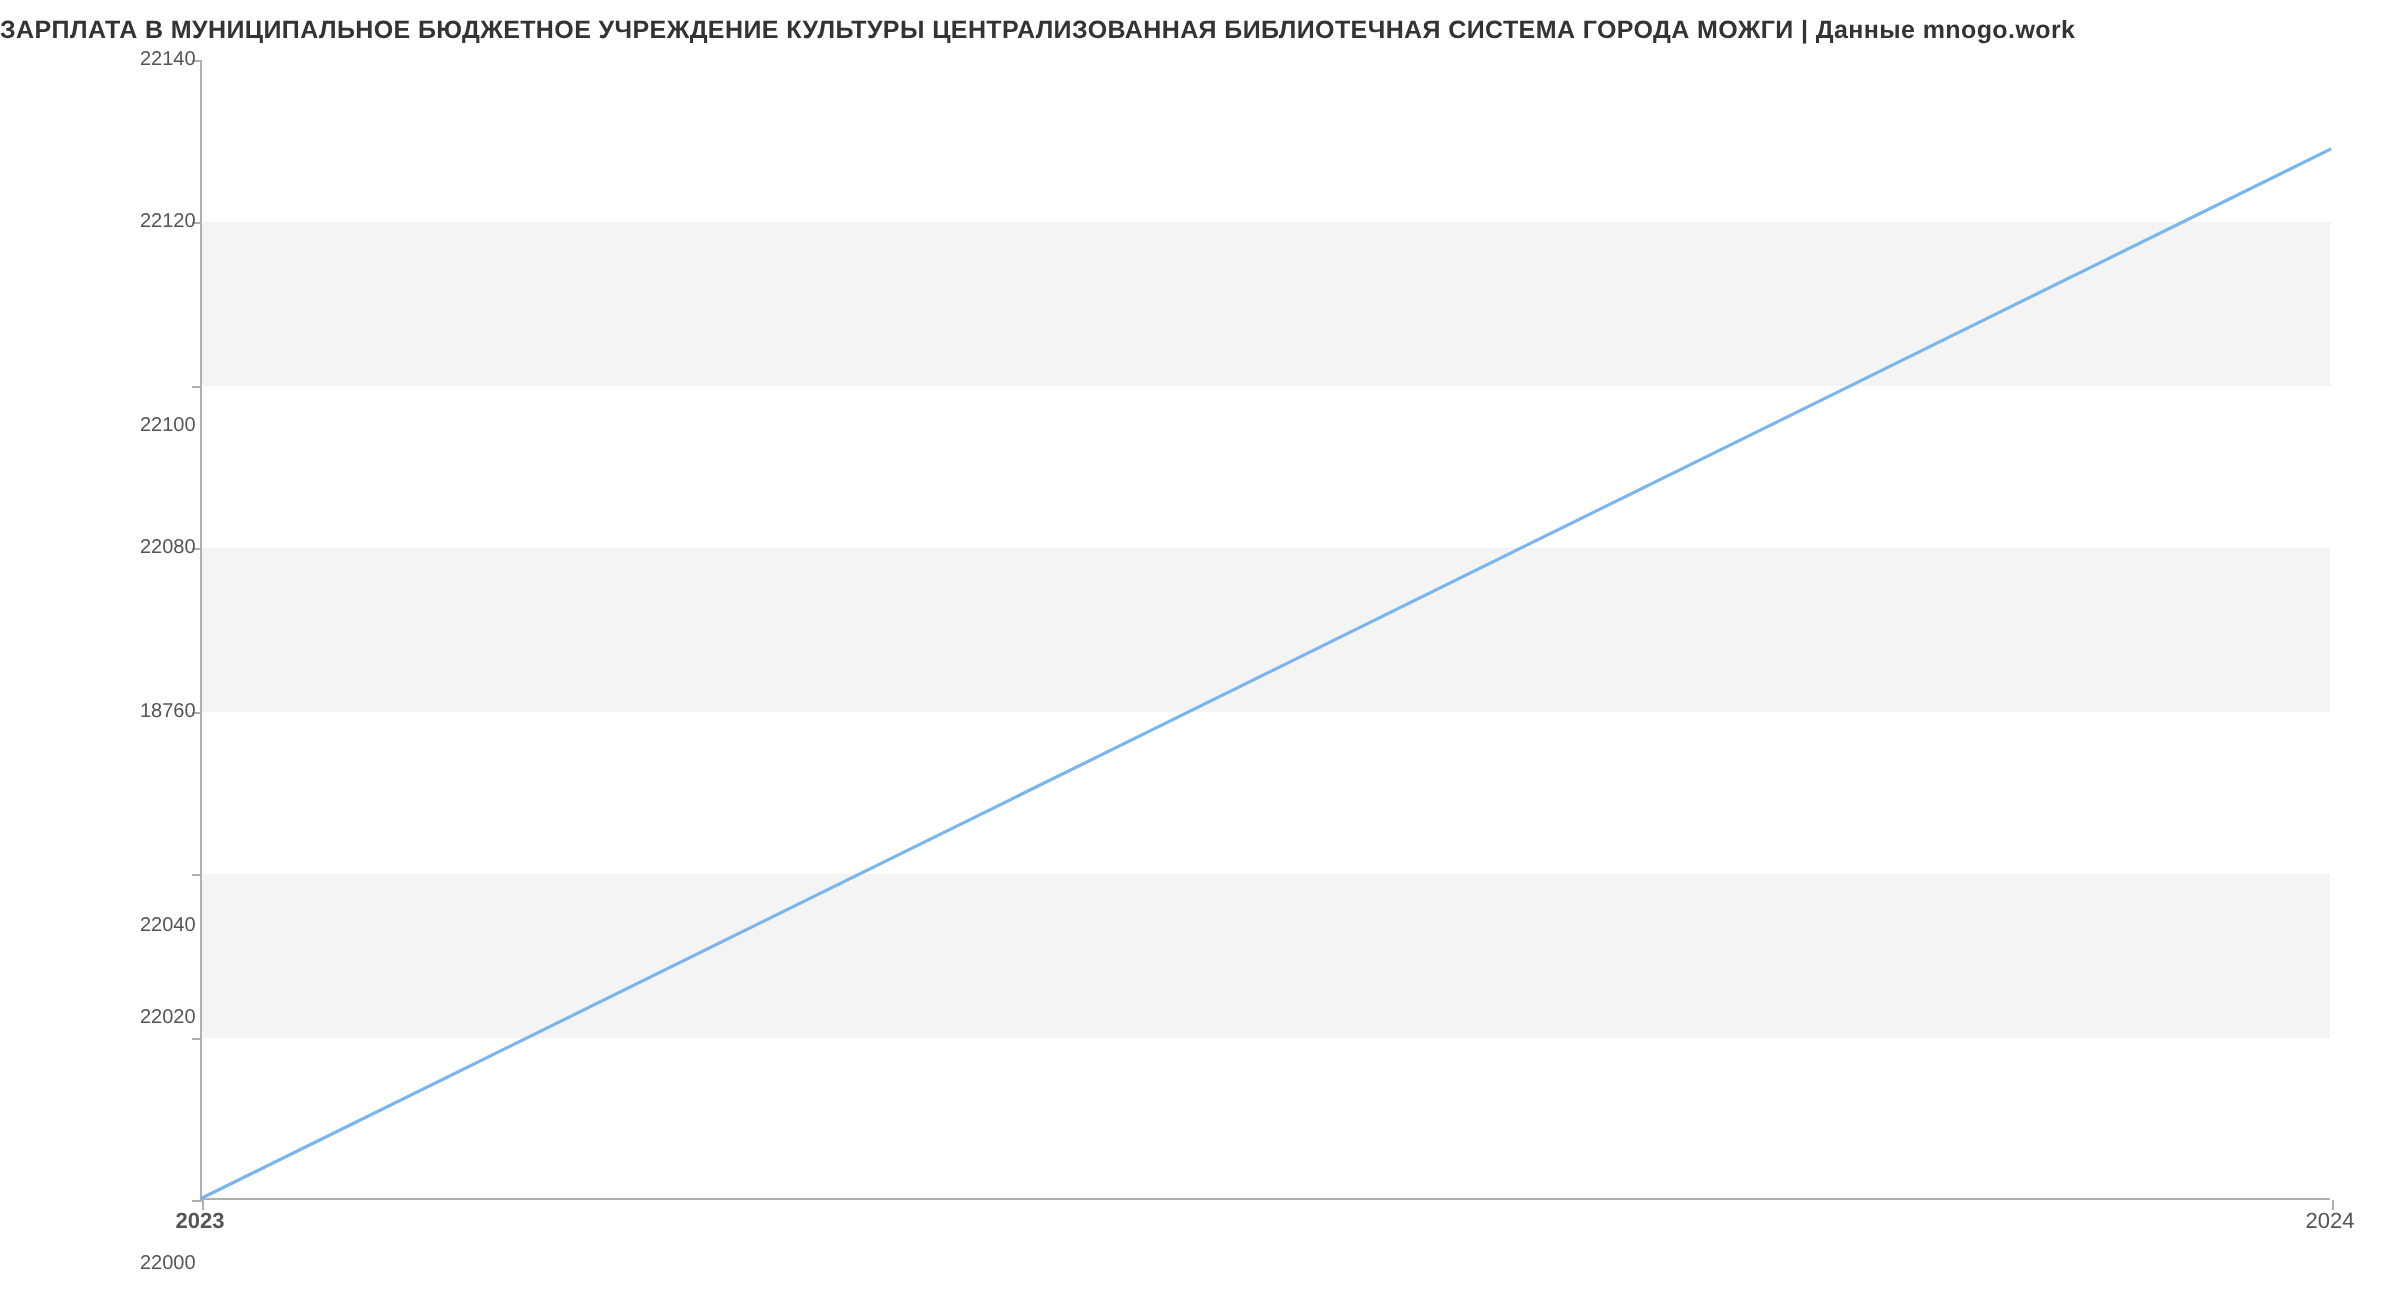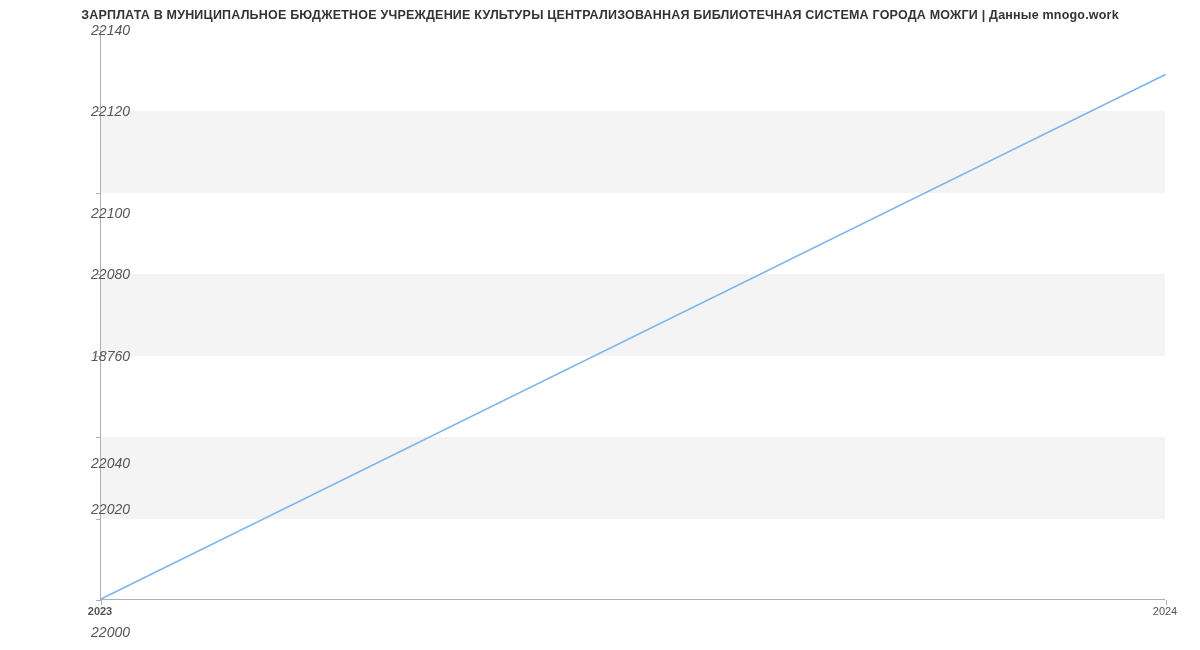--- a/index.html
+++ b/index.html
@@ -8,21 +8,20 @@
     height: 650px;
     background: #ffffff;
     font-family: Verdana, Geneva, sans-serif;
     position: relative;
   }
   .chart-title {
     position: absolute;
     top: 8px;
     left: 0;
     width: 100%;
-    text-align: center;
     font-size: 12.5px;
     font-weight: bold;
     color: #333333;
     letter-spacing: 0.2px;
   }
   .plot-area {
     position: absolute;
     left: 100px;
     top: 30px;
     width: 1065px;
@@ -33,25 +32,24 @@
   .band {
     position: absolute;
     left: 0;
     width: 100%;
     background: #f4f4f4;
   }
   .y-tick {
     position: absolute;
     right: 1070px;
     width: 60px;
-    text-align: right;
-    font-size: 14px;
+    text-align: left;
+    font-size: 10px;
     color: #555555;
     transform: translateY(-50%);
-    font-style: italic;
   }
   .y-tick-mark {
     position: absolute;
     left: -5px;
     width: 5px;
     height: 1px;
     background: #b0b0b0;
   }
   .x-tick {
     position: absolute;

